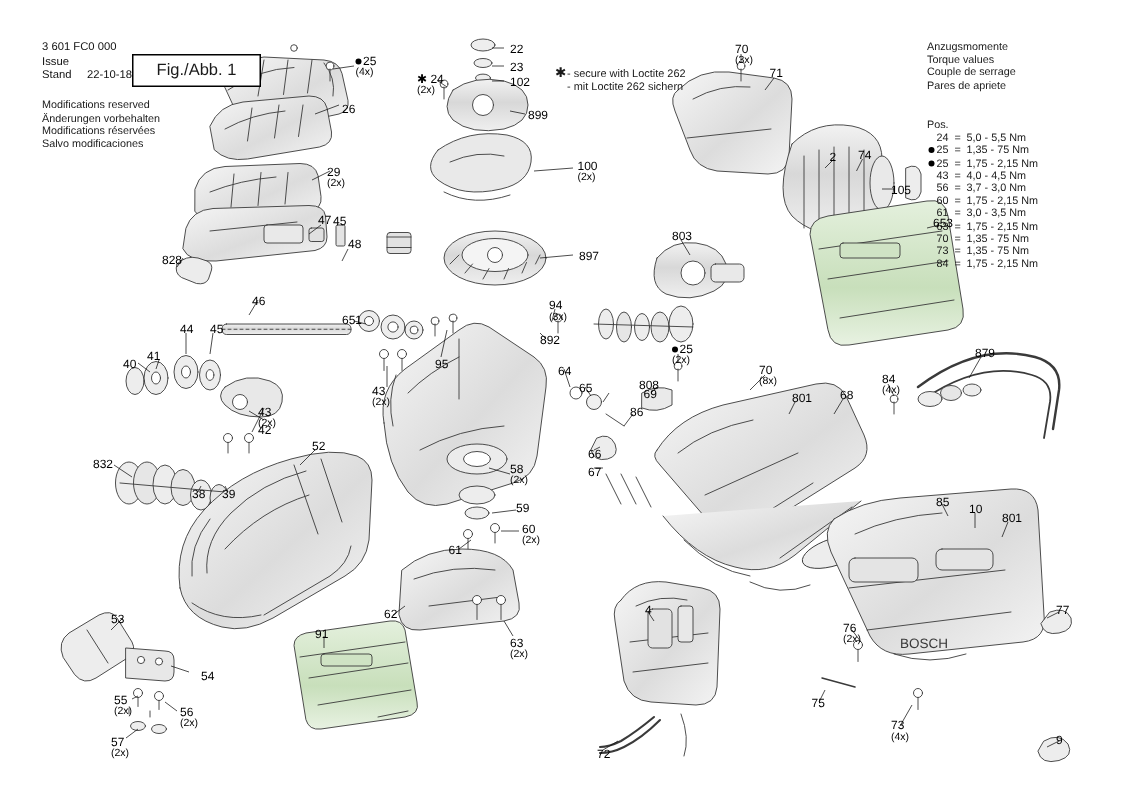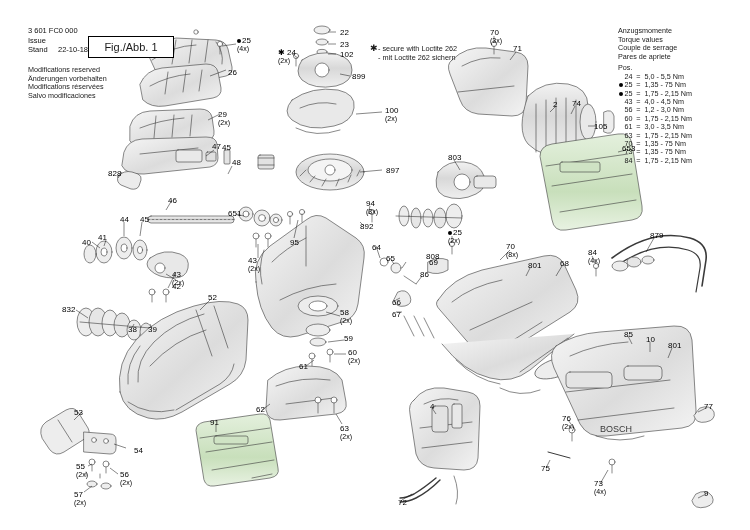--- a/index.html
+++ b/index.html
@@ -27,21 +27,21 @@
     font-size:11px;font-weight:normal;
   }
   #mods{left:28px;top:66px;}
   #mods div{font-size:7.2px;line-height:8.6px;white-space:pre;}
   
   #loctite{left:378px;top:44px;}
   #loctite div{font-size:7.3px;line-height:9px;white-space:pre;}
   
   #torque{left:618px;top:27px;}
   #torque .hd{font-size:7.2px;line-height:8.6px;white-space:pre;}
-  #torque table{border-collapse:collapse;margin-top:3px;}
+  #torque table{border-collapse:collapse;margin-top:18px;}
   #torque td{font-size:7.2px;line-height:8.4px;padding:0 2px 0 0;white-space:pre;}
   #torque td.n{text-align:right;width:14px;}
   #torque td.eq{width:8px;text-align:center;}
   .dotmark{
     display:inline-block;width:4px;height:4px;border-radius:50%;
     background:#000;vertical-align:middle;margin-right:1px;
   }
   
   .co{position:absolute;font-size:8px;line-height:9px;white-space:pre;color:#000;}
   .co .sub{font-size:7px;display:block;line-height:8px;}
@@ -463,21 +463,21 @@
           <td>1,75 - 2,15 Nm</td>
         </tr>
         <tr>
           <td class="n">43</td>
           <td class="eq">=</td>
           <td>4,0 - 4,5 Nm</td>
         </tr>
         <tr>
           <td class="n">56</td>
           <td class="eq">=</td>
-          <td>1,2 - 3,0 Nm</td>
+          <td>3,7 - 3,0 Nm</td>
         </tr>
         <tr>
           <td class="n">60</td>
           <td class="eq">=</td>
           <td>1,75 - 2,15 Nm</td>
         </tr>
         <tr>
           <td class="n">61</td>
           <td class="eq">=</td>
           <td>3,0 - 3,5 Nm</td>

